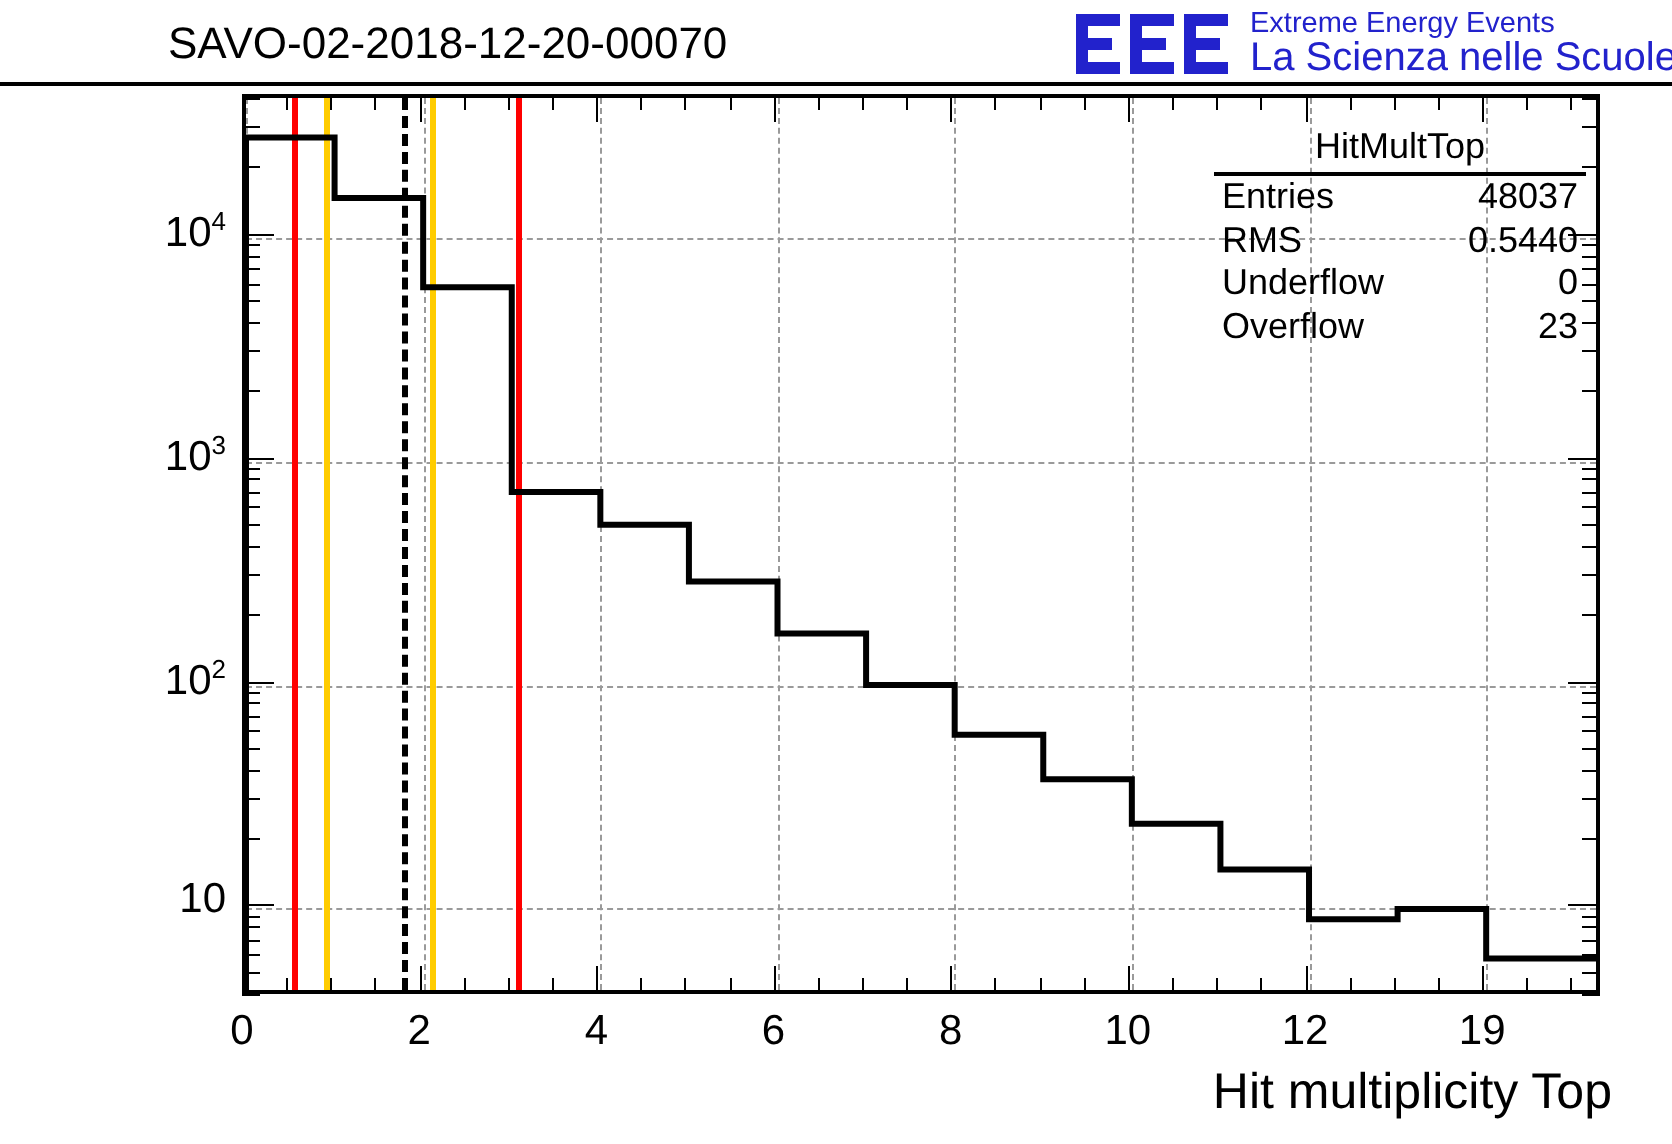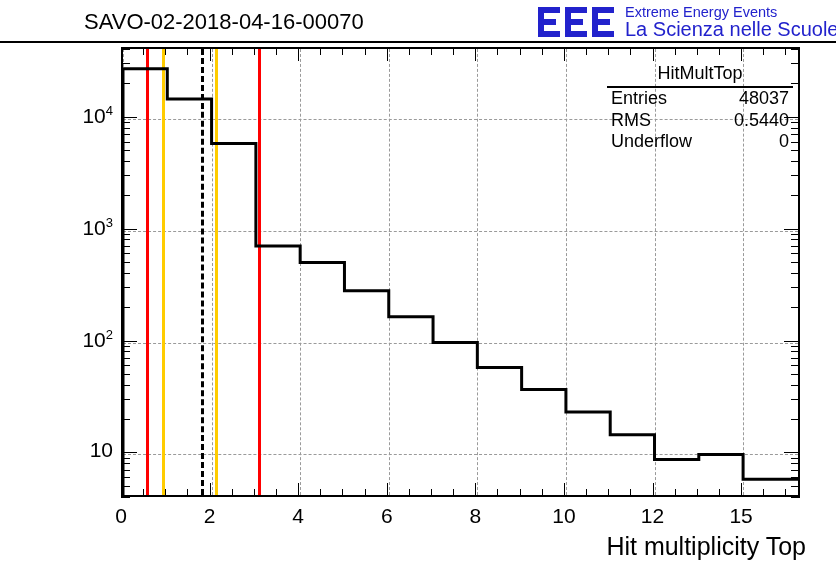--- a/index.html
+++ b/index.html
@@ -52,21 +52,21 @@
   #stats{position:absolute;left:607px;top:62px;width:186px;
          background:transparent;font-size:18px;}
   #stats-title{text-align:center;padding:1px 0 2px 0;border-bottom:2px solid #000;}
   .stats-row{display:flex;justify-content:space-between;line-height:21.5px;padding:0 4px;}
   .stats-row .k{text-align:left;}
   .stats-row .v{text-align:right;}
 </style>
 </head>
 <body>
 
-<div id="plot-title">SAVO-02-2018-04-16-00070</div>
+<div id="plot-title">SAVO-02-2018-12-20-00070</div>
 
 <div id="logo-block">
   <svg id="logo-eee" viewBox="0 0 82 34">
     <g fill="#2222cc">
       <rect x="1" y="2" width="22" height="6"></rect>
       <rect x="1" y="2" width="6" height="30"></rect>
       <rect x="1" y="14" width="18" height="6"></rect>
       <rect x="1" y="26" width="22" height="6"></rect>
       <rect x="28" y="2" width="22" height="6"></rect>
       <rect x="28" y="2" width="6" height="30"></rect>
@@ -120,20 +120,24 @@
         <span class="k">Entries</span>
         <span class="v">48037</span>
       </div>
       <div class="stats-row">
         <span class="k">RMS</span>
         <span class="v">0.5440</span>
       </div>
       <div class="stats-row">
         <span class="k">Underflow</span>
         <span class="v">0</span>
+      </div>
+      <div class="stats-row">
+        <span class="k">Overflow</span>
+        <span class="v">23</span>
       </div>
     </div>
 </div>
 
 <div class="tickx" style="left: 121px; top: 483px; height: 14px;"></div>
 <div class="tickx" style="left: 121px; top: 47px; height: 14px;"></div>
 <div class="tickx" style="left: 143.146px; top: 489px; height: 8px;"></div>
 <div class="tickx" style="left: 143.146px; top: 47px; height: 8px;"></div>
 <div class="tickx" style="left: 165.292px; top: 489px; height: 8px;"></div>
 <div class="tickx" style="left: 165.292px; top: 47px; height: 8px;"></div>
@@ -267,17 +271,17 @@
 <div class="ticky" style="left: 791px; top: 63.3528px; width: 9px;"></div>
 <div class="ticky" style="left: 121px; top: 49.3712px; width: 9px;"></div>
 <div class="ticky" style="left: 791px; top: 49.3712px; width: 9px;"></div>
 <div class="xlab" style="width: 60px; left: 91px; top: 504px;">0</div>
 <div class="xlab" style="width: 60px; left: 179.584px; top: 504px;">2</div>
 <div class="xlab" style="width: 60px; left: 268.169px; top: 504px;">4</div>
 <div class="xlab" style="width: 60px; left: 356.753px; top: 504px;">6</div>
 <div class="xlab" style="width: 60px; left: 445.338px; top: 504px;">8</div>
 <div class="xlab" style="width: 60px; left: 533.922px; top: 504px;">10</div>
 <div class="xlab" style="width: 60px; left: 622.507px; top: 504px;">12</div>
-<div class="xlab" style="width: 60px; left: 711.091px; top: 504px;">15</div>
+<div class="xlab" style="width: 60px; left: 711.091px; top: 504px;">19</div>
 <div class="ylab" style="width: 70px; left: 43px; top: 438.468px;">10</div>
 <div class="ylab" style="width: 70px; left: 43px; top: 326.56px;">10<sup>2</sup></div>
 <div class="ylab" style="width: 70px; left: 43px; top: 214.653px;">10<sup>3</sup></div>
 <div class="ylab" style="width: 70px; left: 43px; top: 102.746px;">10<sup>4</sup></div>
 
 </body></html>

